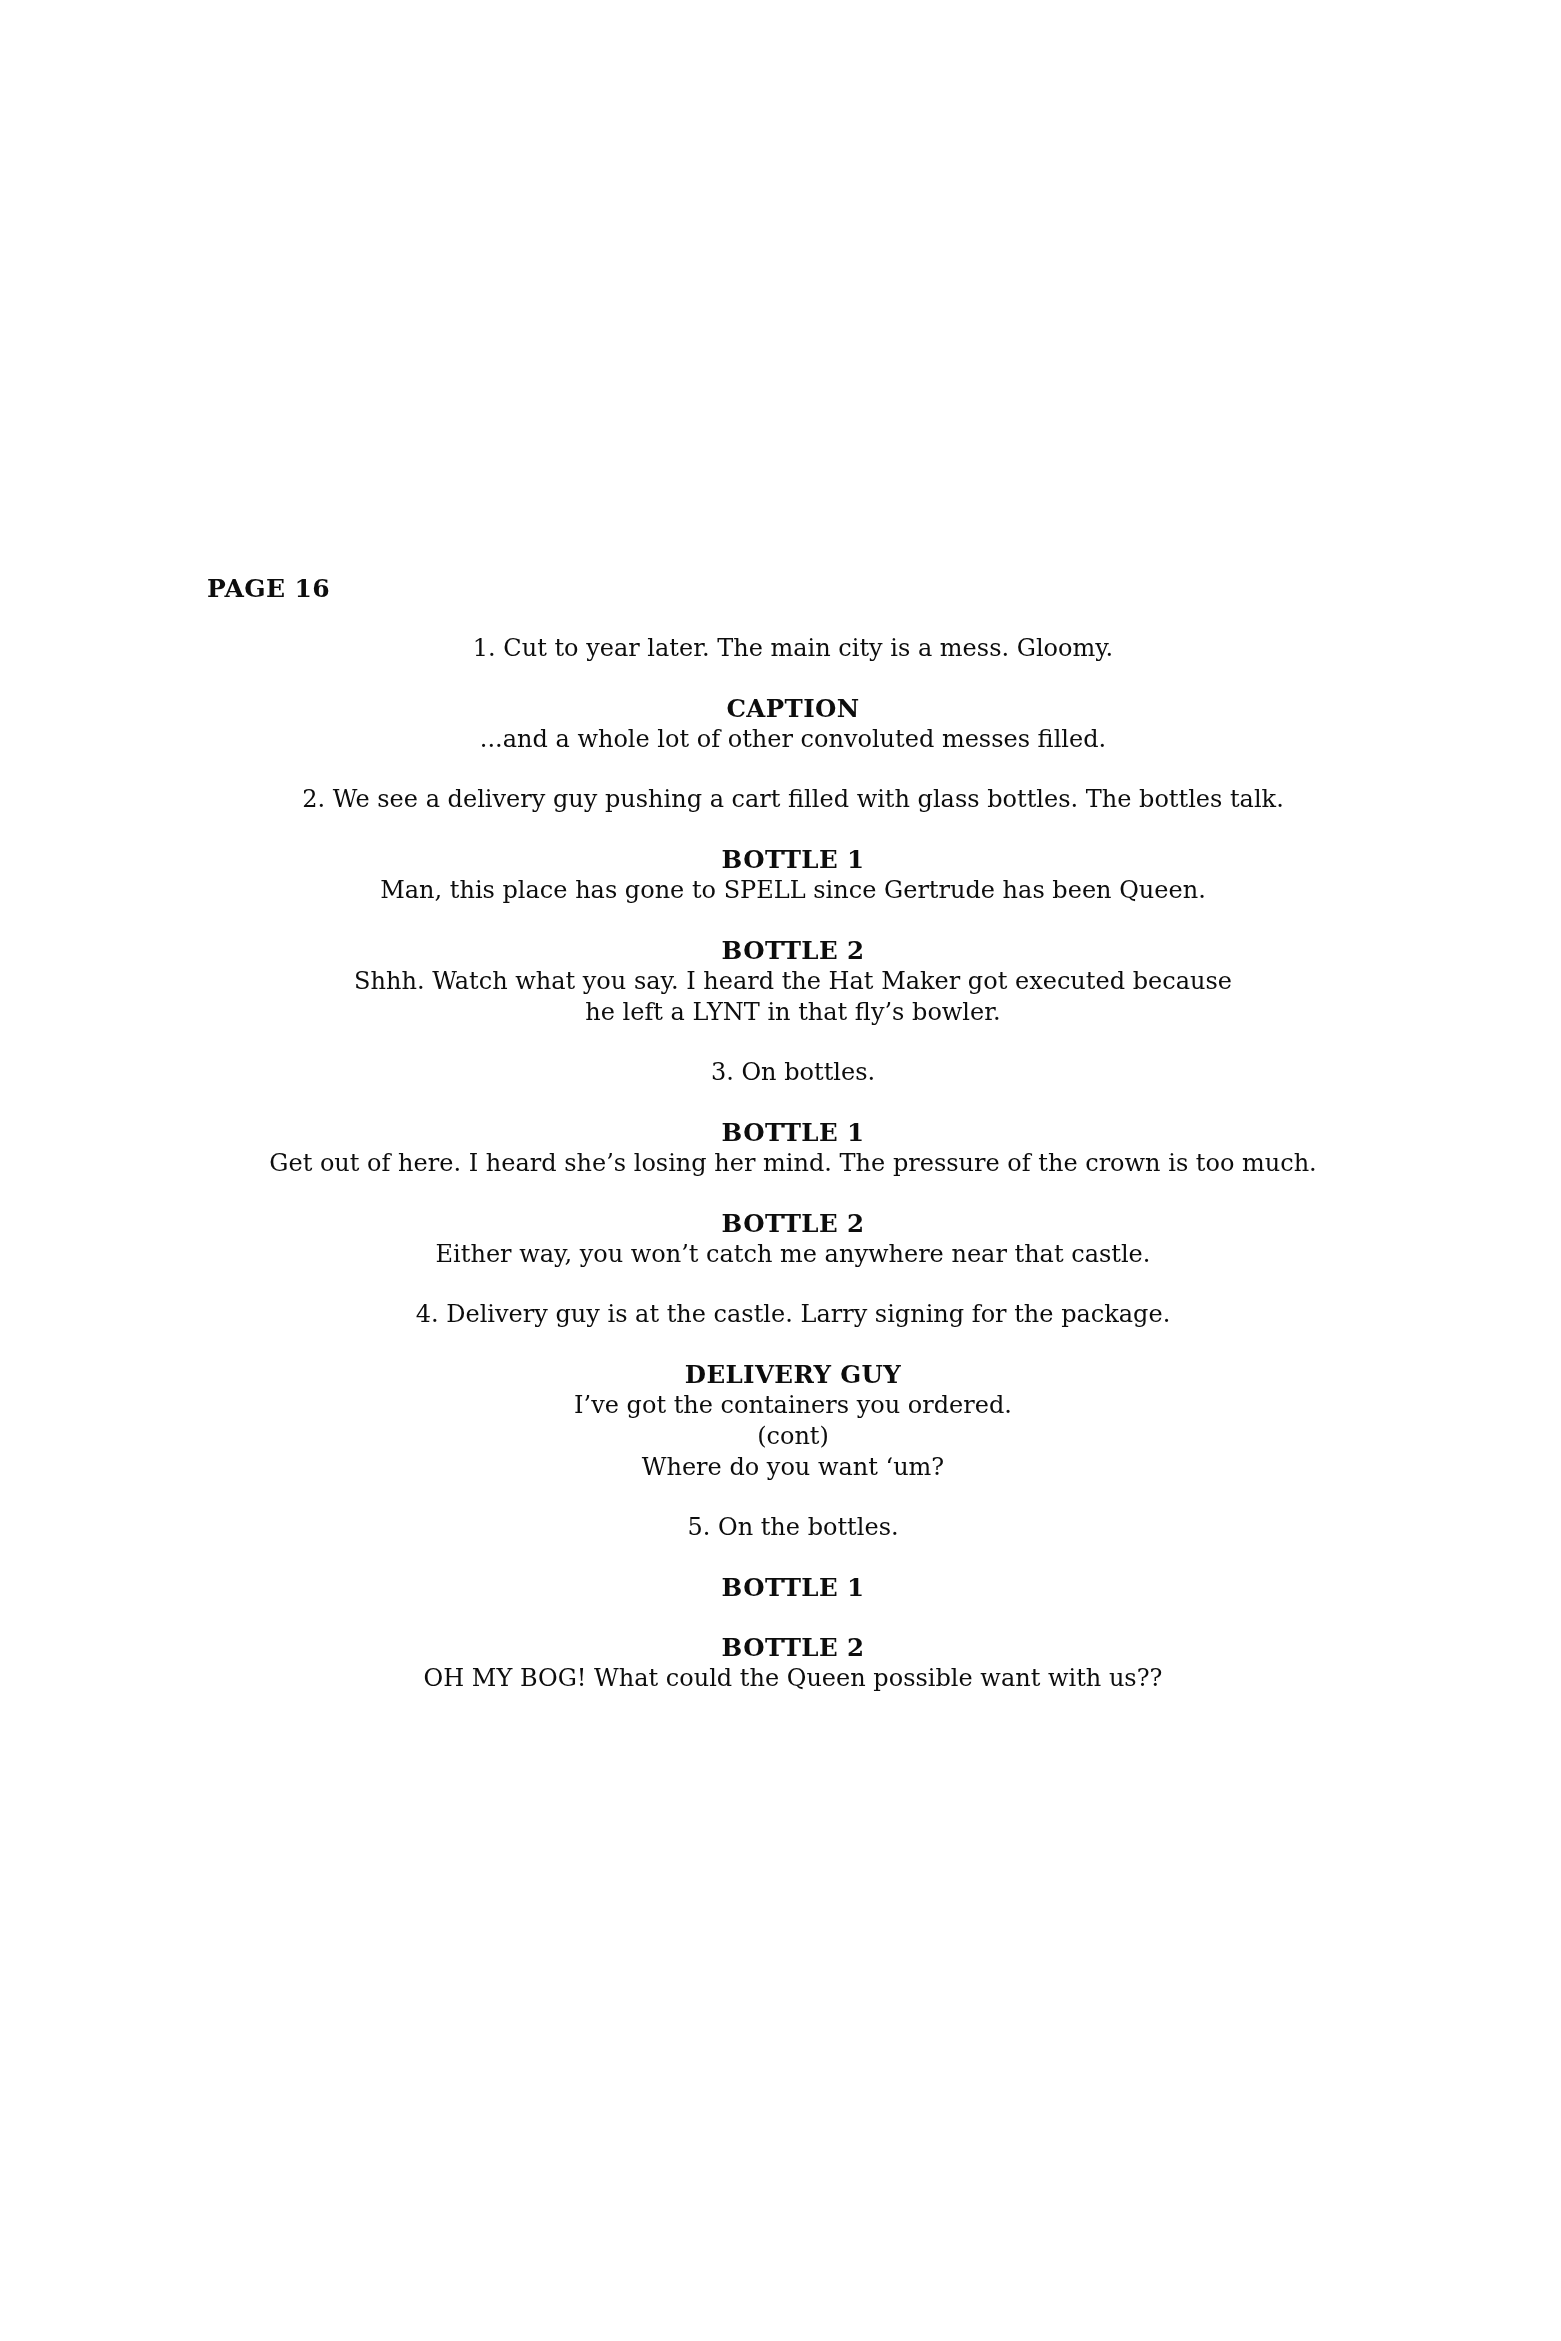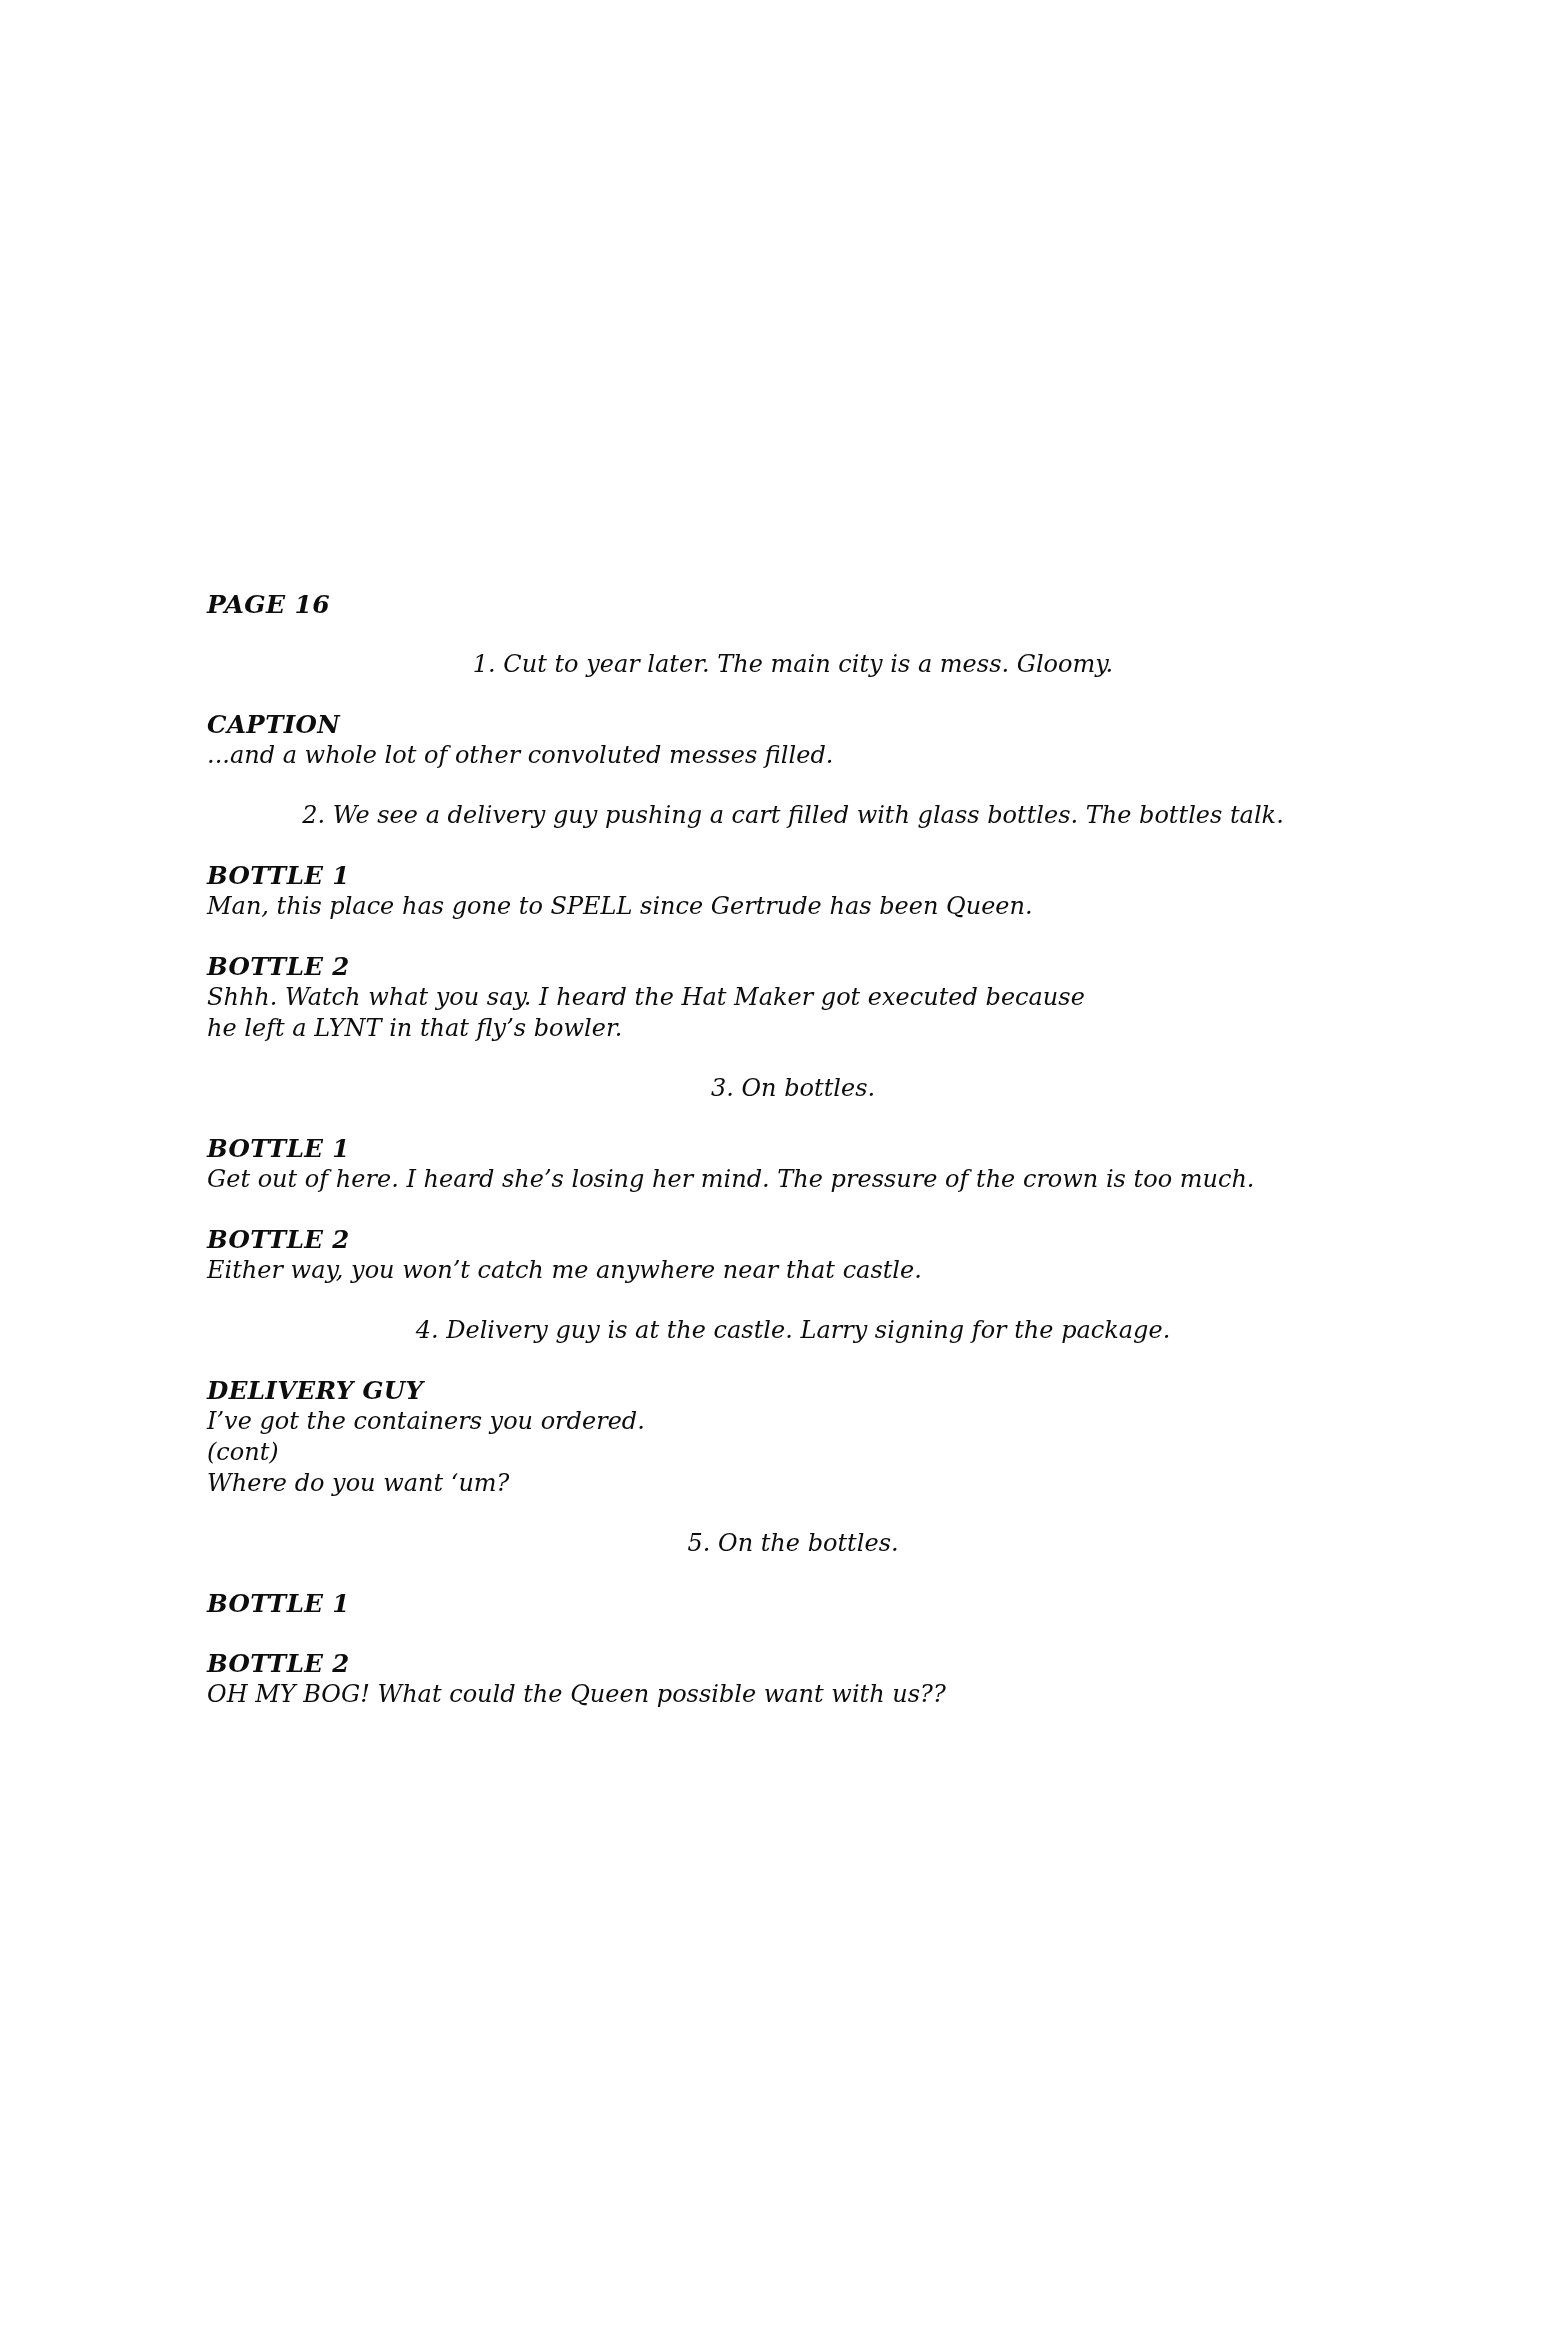--- a/index.html
+++ b/index.html
@@ -12,40 +12,39 @@
     width: 1561px;
     height: 2342px;
     background: #ffffff;
     color: #0d0d0d;
     font-family: "DejaVu Serif", "Liberation Serif", serif;
     font-size: 24px;
     overflow: hidden;
   }
   .content {
     position: absolute;
-    top: 589px;
+    top: 573px;
     left: 207px;
     right: 182px;
-    font-style: italic;
   }
   .page-title {
     font-weight: bold;
     font-size: 25px;
     line-height: 31px;
     letter-spacing: 0.4px;
   }
   .block {
     margin-top: 29px;
     line-height: 31px;
   }
   .block.action {
     text-align: center;
   }
   .block.dialogue {
-    text-align: left;
+    text-align: center;
   }
   .character {
     font-weight: bold;
     font-size: 24.5px;
     letter-spacing: 0.4px;
   }
   .dialogue-line {
     line-height: 31px;
   }
 </style>

